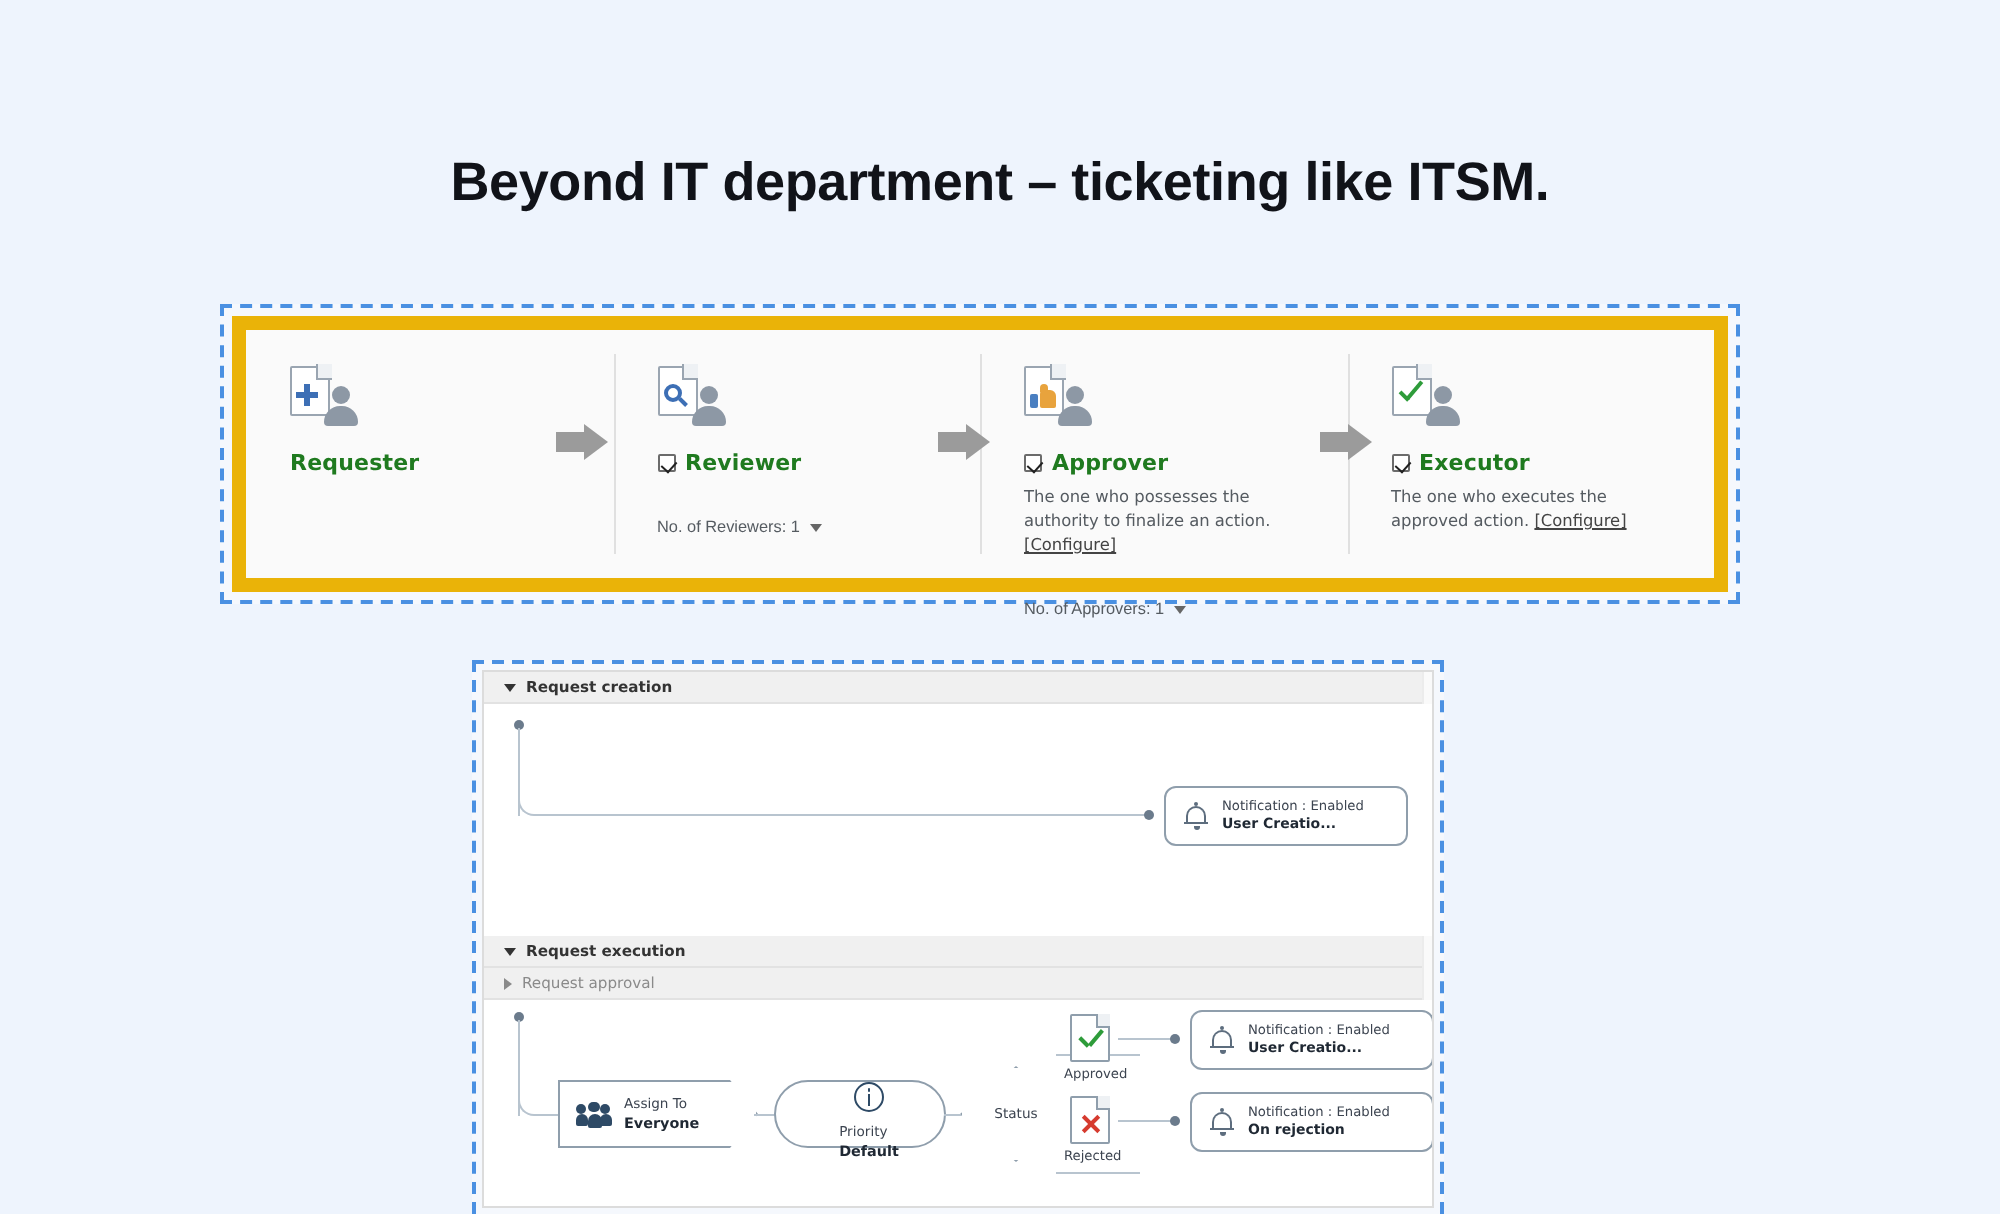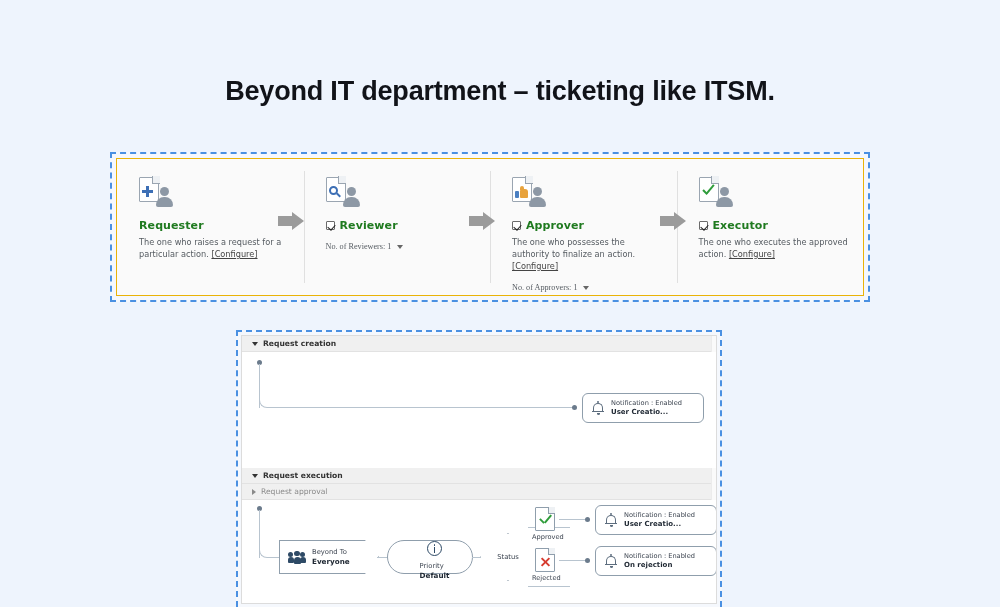--- a/index.html
+++ b/index.html
@@ -25,21 +25,21 @@
   .roles-dash{
     position:absolute; left:110px; top:152px;
     width:760px; height:150px;
     border:2px dashed #4a90e2;
     background:#f5f8fd;
     padding:4px;
   }
   .roles-inner{
     width:100%; height:100%;
     background:#fafafa;
-    border:1px solid #eab308;
+    border:7px solid #eab308;
     display:flex; align-items:stretch;
     position:relative;
   }
   .role-col{
     flex:1 1 0; position:relative;
     padding:18px 14px 10px 22px;
   }
   .role-col + .role-col::before{
     content:""; position:absolute; left:0; top:12px; bottom:12px;
     width:1px; background:#e0e0e0;
@@ -124,22 +124,22 @@
   .role-name{
     font-family:"DejaVu Sans", sans-serif;
     font-size:11px; font-weight:bold; color:#1f7a1f; letter-spacing:.1px;
   }
   .role-desc{
     font-family:"DejaVu Sans", sans-serif;
     font-size:8.2px; color:#555b61; line-height:1.45; max-width:152px;
   }
   .cfg{ color:#444; text-decoration:underline; cursor:pointer; }
   .role-count{
-    margin-top:10px;
-    font-family:Liberation Serif, serif;
+    margin-top:21px;
+    font-family:Liberation Sans, sans-serif;
     font-size:8.2px; color:#555b61;
   }
   .caret-dn{
     display:inline-block; margin-left:3px;
     border-left:3.2px solid transparent; border-right:3.2px solid transparent;
     border-top:4px solid #666; vertical-align:middle;
   }
 
   .flow-arrow{
     position:absolute; top:212px; width:26px; height:18px;
@@ -328,24 +328,20 @@
       <div class="role-icon">
         <div class="sheet"></div>
           <div class="g-plus"></div>
         <div class="person">
             <div class="head"></div>
             <div class="body"></div>
           </div>
       </div>
       <div class="role-head">
         <span class="role-name">Requester</span>
-      </div>
-      <div class="role-desc">
-        <span>The one who raises a request for a particular action.</span>
-        <span class="cfg">[Configure]</span>
       </div>
     </div>
 
     <div class="role-col">
       <div class="role-icon">
         <div class="sheet"></div>
         <div class="g-search">
             <span class="ring"></span>
             <span class="stick"></span>
           </div>
@@ -476,21 +472,21 @@
         <div class="inner">
           <span class="people">
             <i class="h1"></i>
               <i class="h2"></i>
               <i class="h3"></i>
               <i class="b1"></i>
               <i class="b2"></i>
               <i class="b3"></i>
           </span>
           <span>
-            <span class="node-l1" style="display:block">Beyond To</span>
+            <span class="node-l1" style="display:block">Assign To</span>
             <span class="node-l2" style="display:block">Everyone</span>
           </span>
         </div>
       </div>
 
       <div class="ln-h" style="left:135px; top:57px; width:12px;"></div>
 
       <div class="pill-node" style="left:145px; top:40px;flex-direction:column;">
         <span class="info-i"></span>
         <span>

